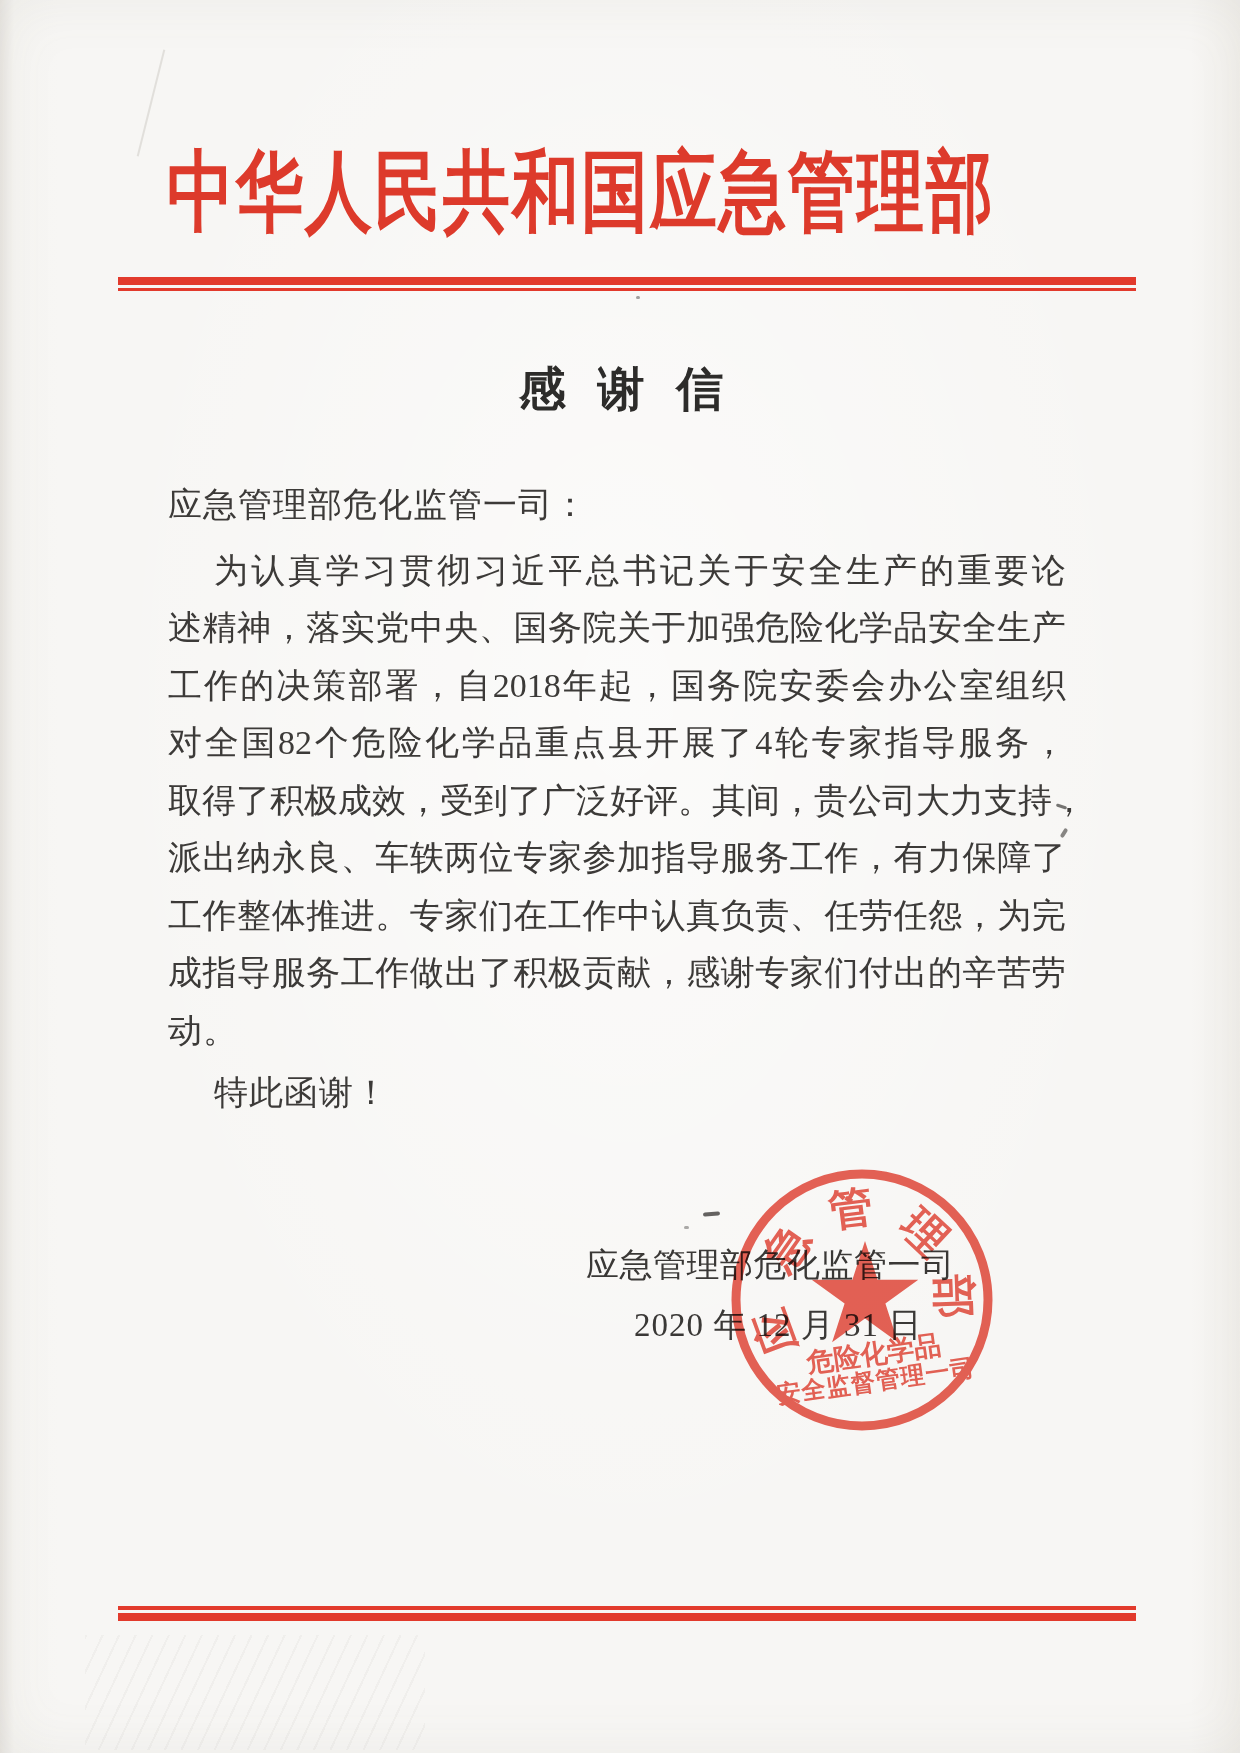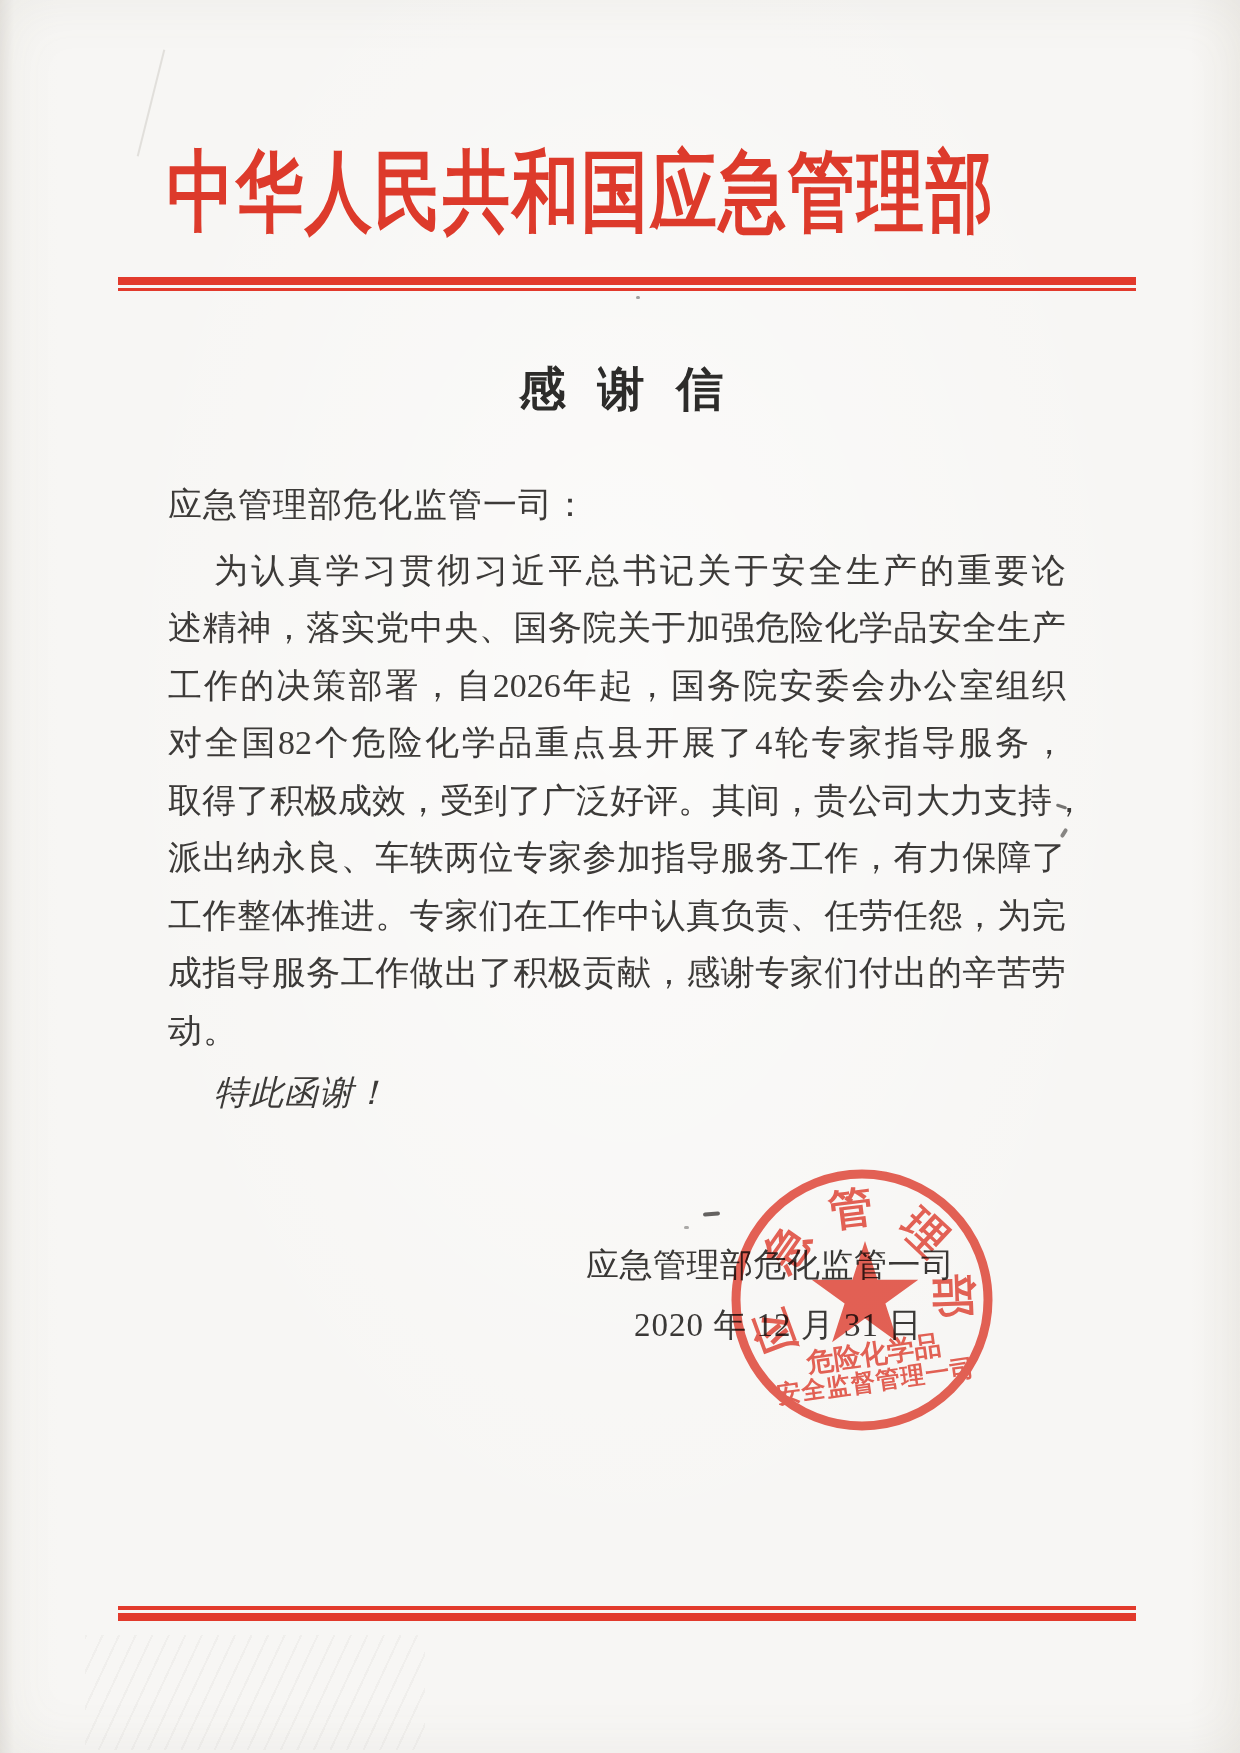--- a/index.html
+++ b/index.html
@@ -55,21 +55,21 @@
 
   
   .letter-body {
     position: absolute; left: 168px; top: 476px; width: 898px;
     font-size: 34px; color: var(--body-text, #3c3a38);
   }
   .line { height: 57.5px; line-height: 57.5px; letter-spacing: 1px; }
   .jc { display: flex; justify-content: space-between; align-items: center; letter-spacing: 0; }
   .ind { padding-left: 46px; }
   .paragraph { margin-top: 8px; }
-  .closing-line { margin-top: 5px; font-style: italic; }
+  .closing-line { margin-top: 5px; }
 
   
   .signature { position: absolute; left: 586px; top: 1243px; font-size: 33px; letter-spacing: 0.5px; color: #3a3836; white-space: nowrap; }
   .date      { position: absolute; left: 634px; top: 1303px; font-size: 33px; letter-spacing: 1px; color: #3a3836; white-space: nowrap; }
 
   
   .stamp {
     position: absolute; left: 722px; top: 1158px;
     width: 280px; height: 290px;
     mix-blend-mode: multiply;
@@ -183,21 +183,21 @@
         <div class="line jc">
           <span>工</span>
           <span>作</span>
           <span>的</span>
           <span>决</span>
           <span>策</span>
           <span>部</span>
           <span>署</span>
           <span>，</span>
           <span>自</span>
-          <span>2026</span>
+          <span>2018</span>
           <span>年</span>
           <span>起</span>
           <span>，</span>
           <span>国</span>
           <span>务</span>
           <span>院</span>
           <span>安</span>
           <span>委</span>
           <span>会</span>
           <span>办</span>

